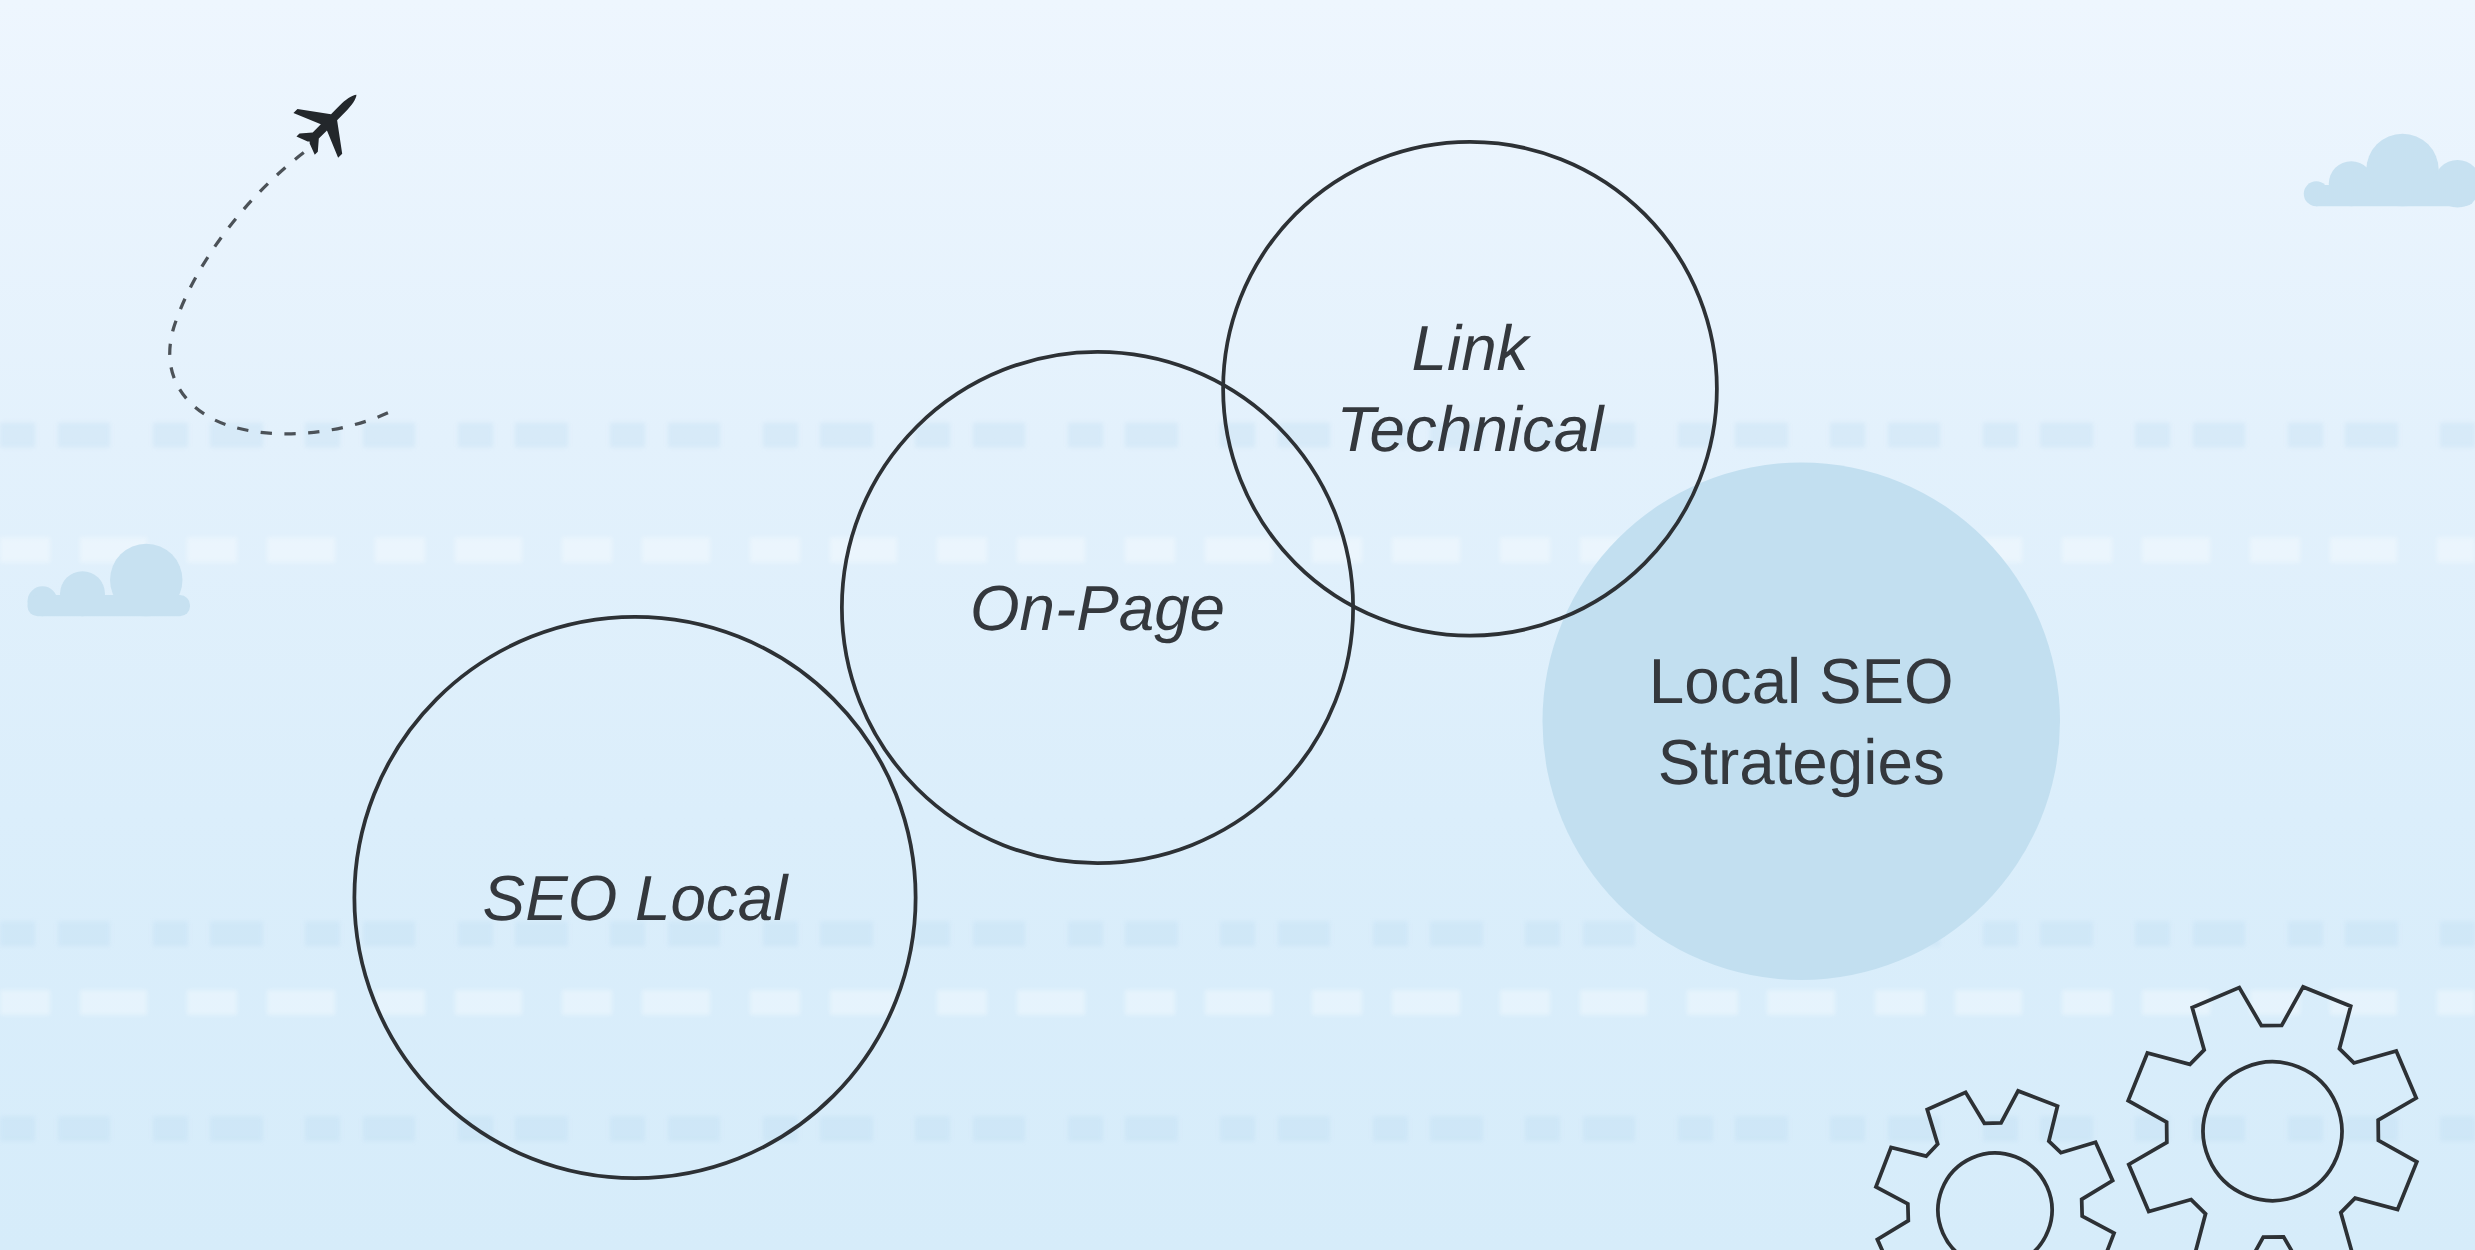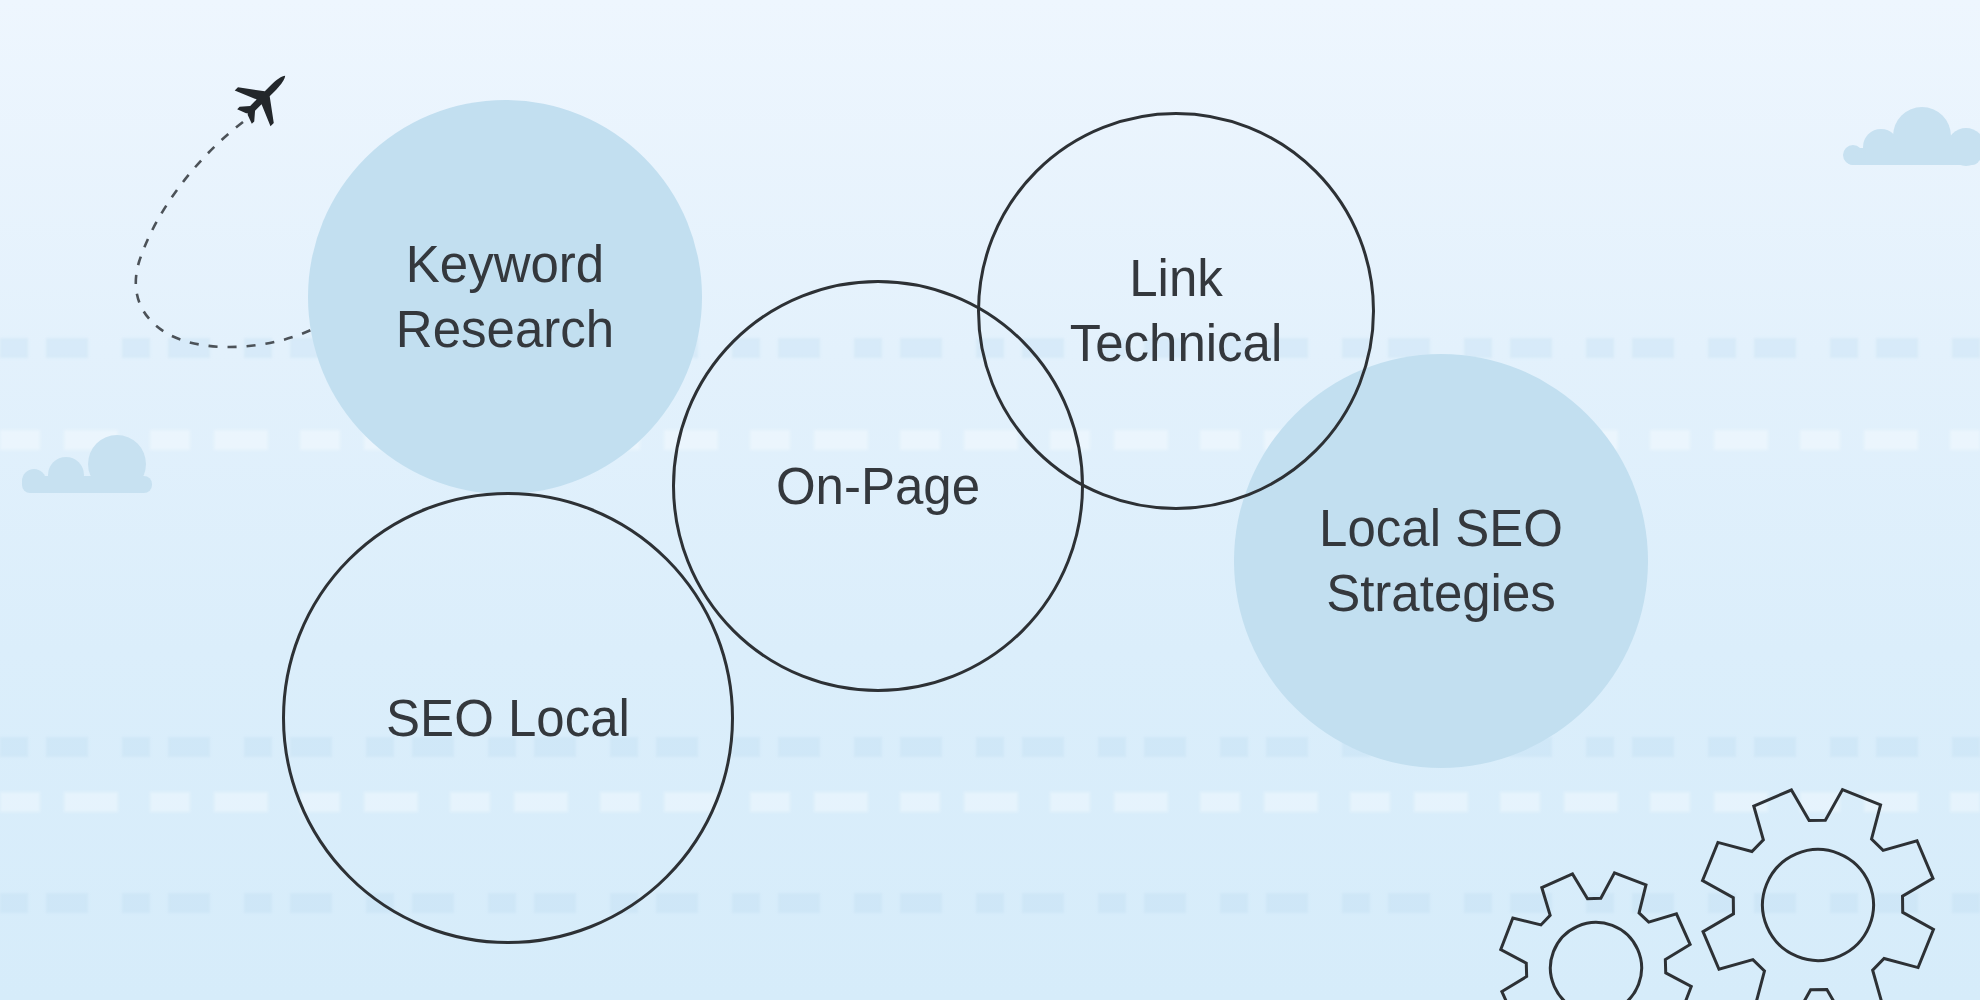--- a/index.html
+++ b/index.html
@@ -49,21 +49,21 @@
     flex-direction: column;
     align-items: center;
     justify-content: center;
     text-align: center;
     font-size: 51px;
     line-height: 65px;
     color: #34383d;
     box-sizing: border-box;
   }
   .bubble.filled  { background: #c2dff0; }
-  .bubble.outlined { border: 3px solid #2d3135; background: transparent; }
+  .bubble.outlined { border: 3px solid #2d3135; background: transparent; font-style: italic; }
 </style>
 </head>
 <body>
 
 <div class="stage">
 
   <div class="band band-dark" style="top:338px"></div>
   <div class="band band-light" style="top:430px"></div>
   <div class="band band-dark" style="top:737px"></div>
   <div class="band band-light" style="top:792px"></div>
@@ -109,26 +109,22 @@
     </g>
 
     <g transform="translate(1596,968) rotate(21) scale(0.97)">
       <use href="#gear-shape"></use>
     </g>
     <g transform="translate(1818,905) rotate(22) scale(1.18)">
       <use href="#gear-shape"></use>
     </g>
   </svg>
 
-  <div class="bubble filled" style="left:308px; top:100px; width:394px; height:394px">
-    <span>Keyword</span>
-    <span>Research</span>
-  </div>
 
-  <div class="bubble filled" style="left:1234px; top:354px; width:414px; height:414px">
+  <div class="bubble filled" style="left:1234px; top:370px; width:414px; height:414px">
     <span>Local SEO</span>
     <span>Strategies</span>
   </div>
 
   <div class="bubble outlined" style="left:282px; top:492px; width:452px; height:452px">
     <span>SEO Local</span>
   </div>
 
   <div class="bubble outlined" style="left:672px; top:280px; width:412px; height:412px">
     <span>On-Page</span>

